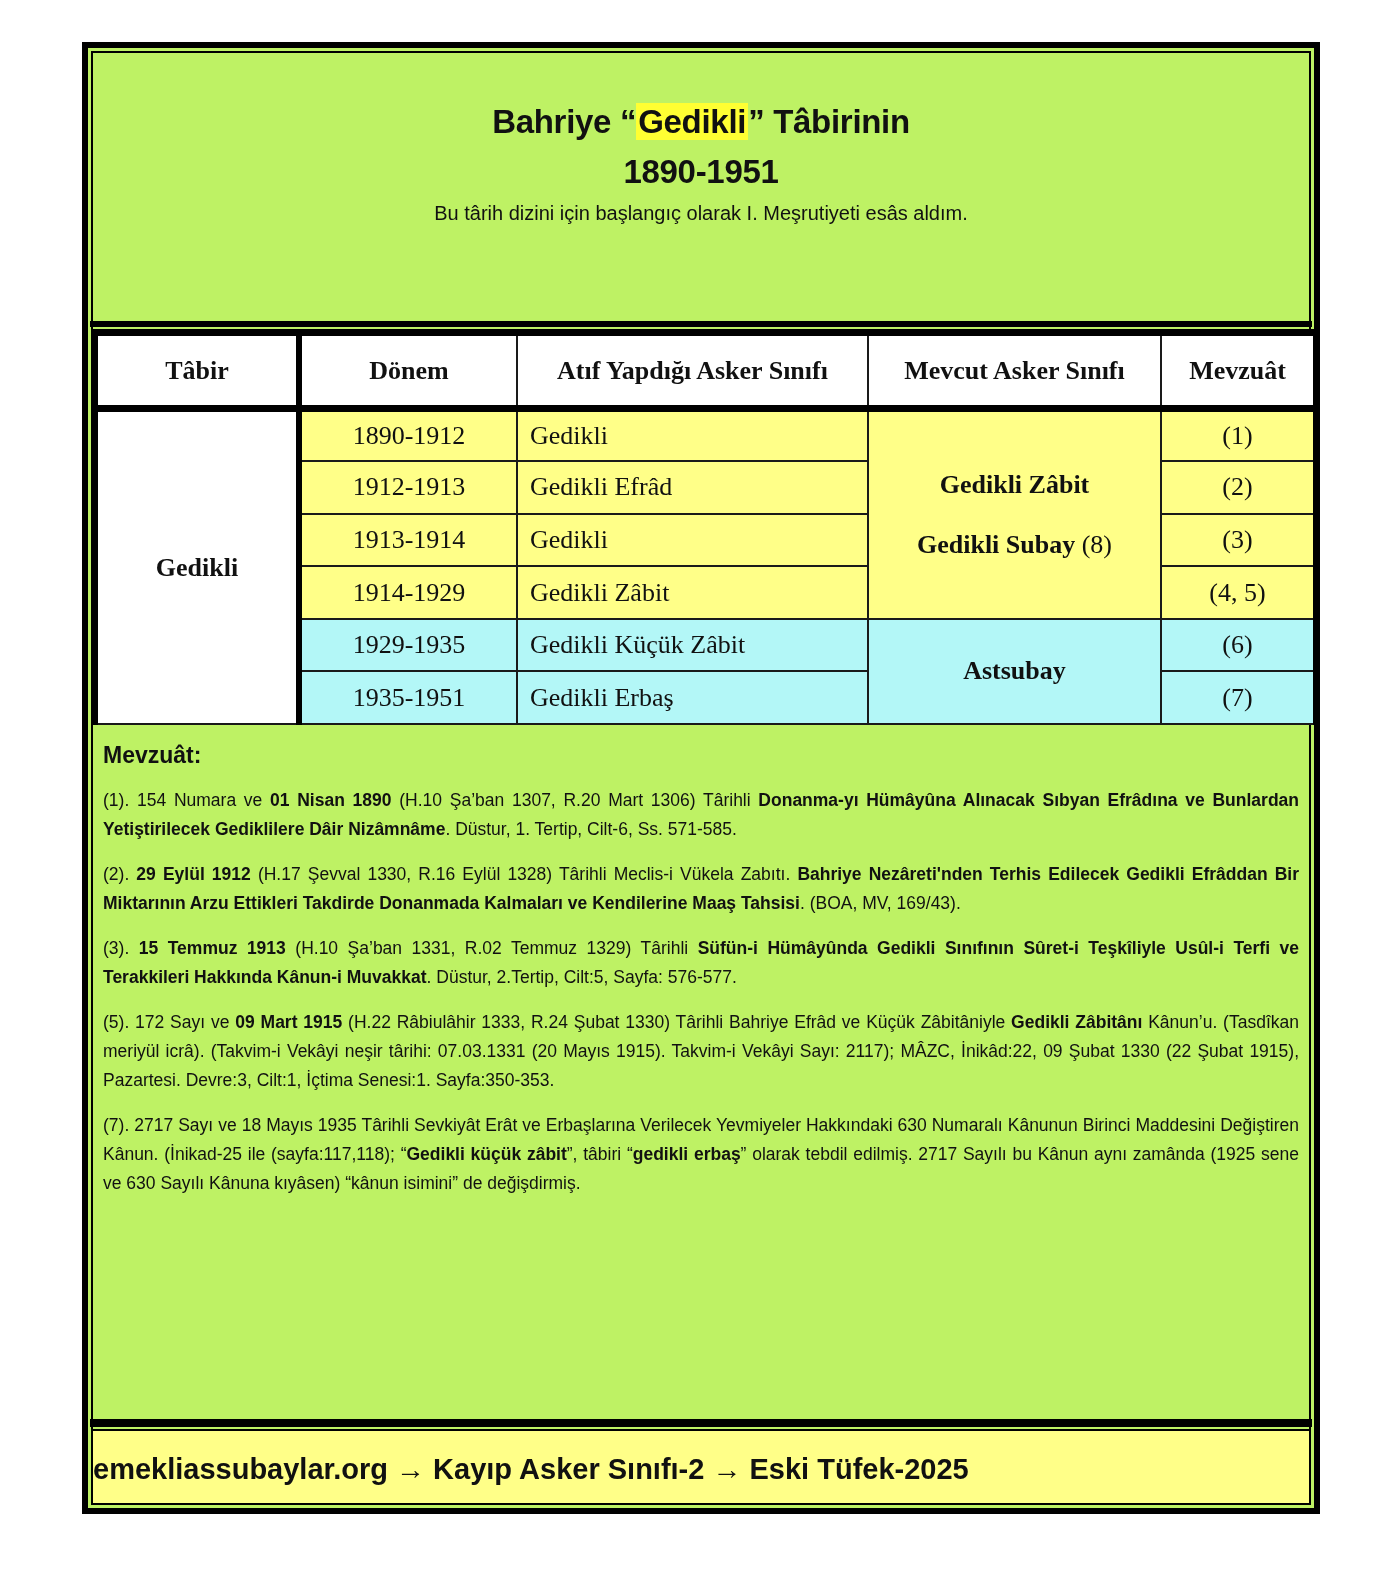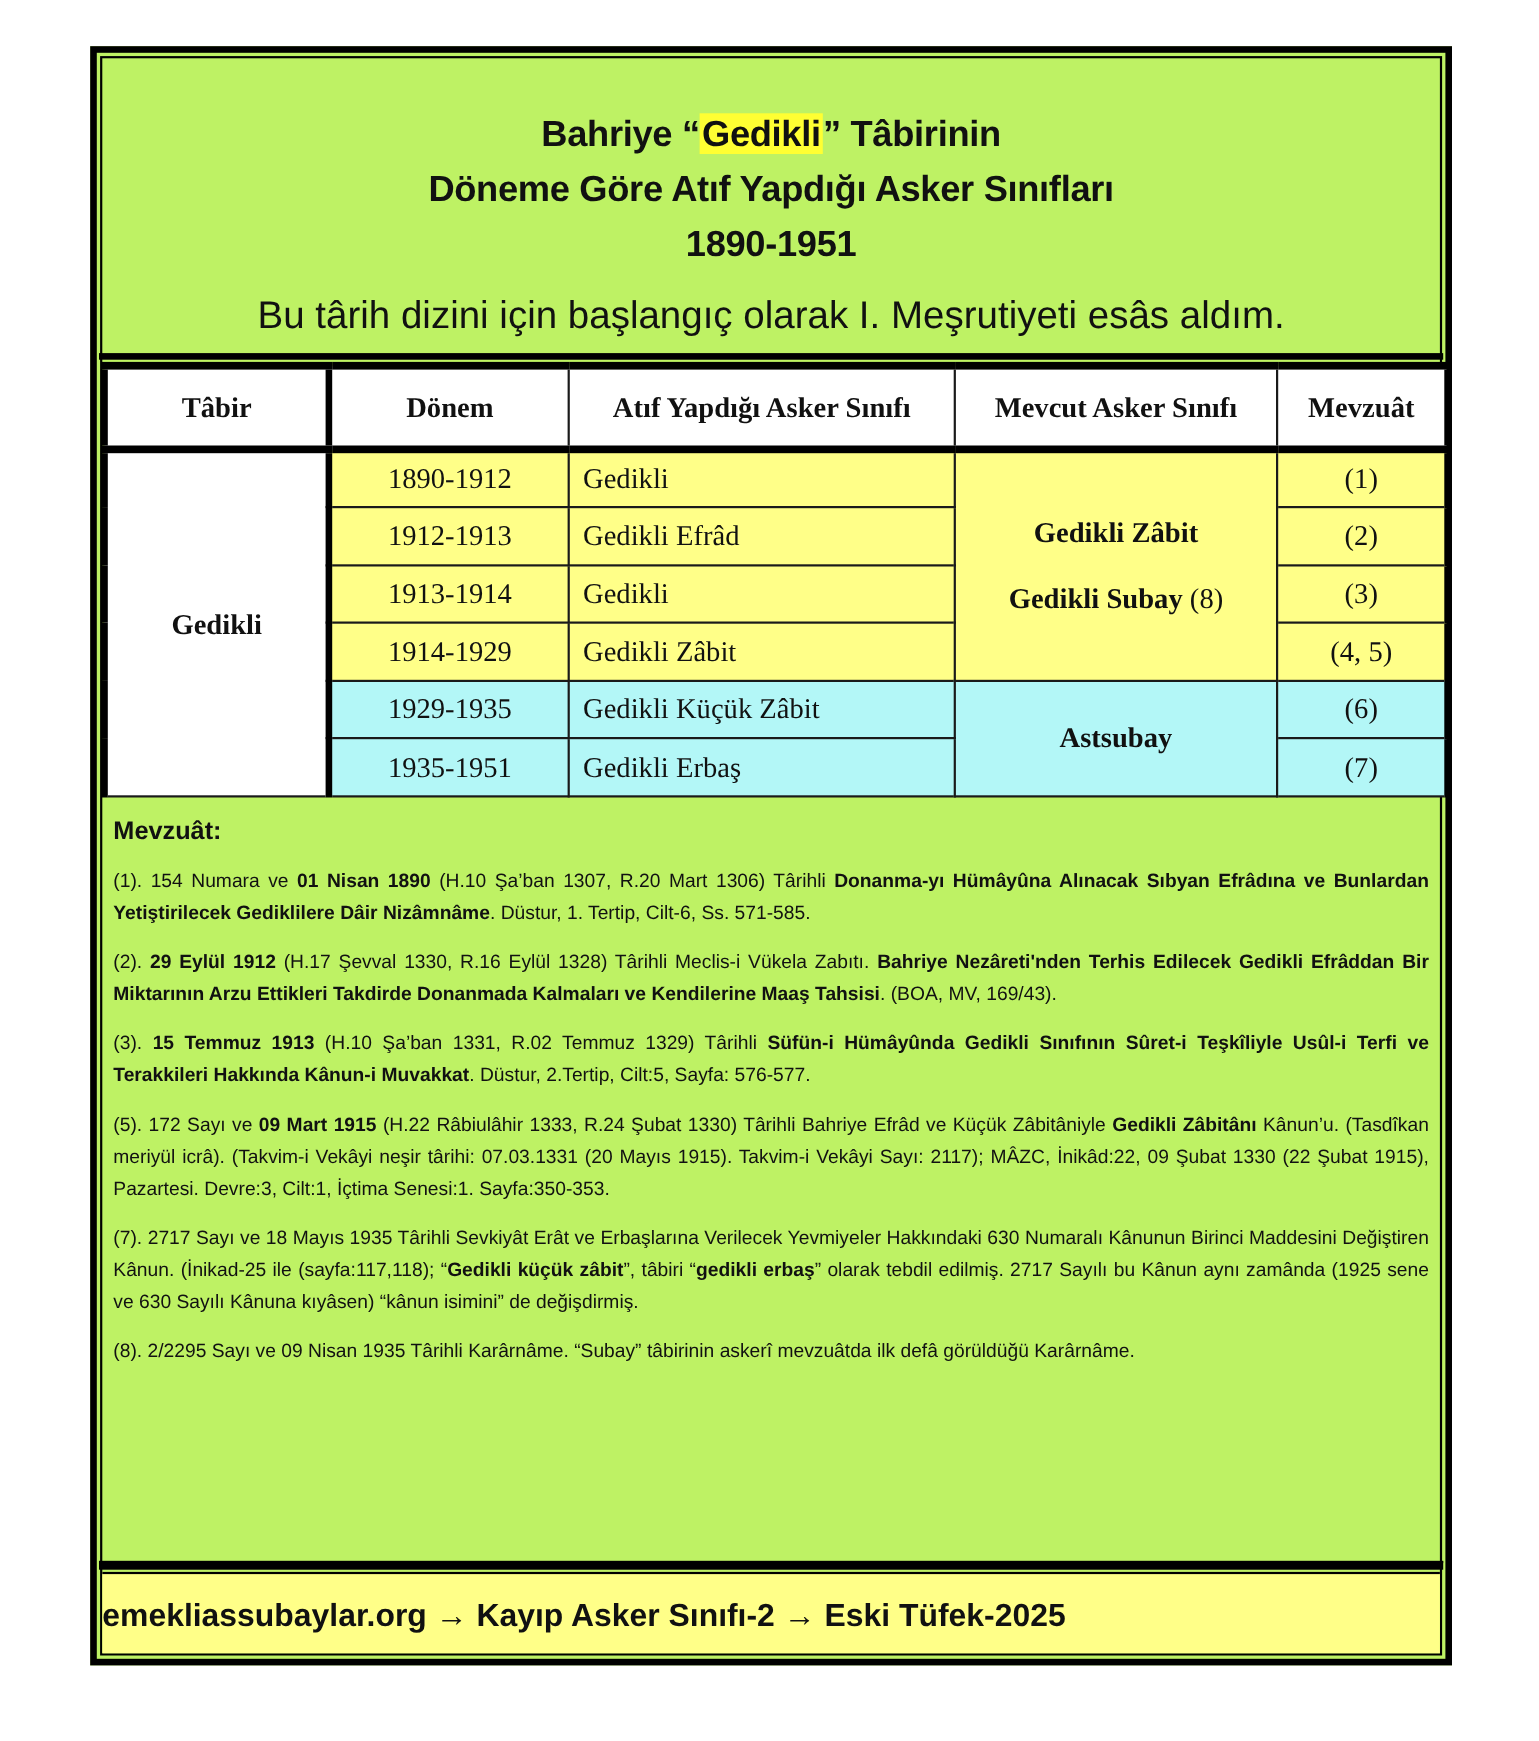--- a/index.html
+++ b/index.html
@@ -18,21 +18,21 @@
     
     .header {
       position: absolute; left: 0; top: 0; right: 0; height: 268px;
       text-align: center;
     }
     .title-line {
       font-weight: bold; font-size: 33px; line-height: 50px; letter-spacing: -0.3px;
     }
     .title-block { padding-top: 44px; }
     .hl { background: #ffff33; padding: 0 2px; }
-    .subtitle { font-size: 35px; margin-top: 20px; }
+    .subtitle { font-size: 20px; margin-top: 5px; }
     .header-bottom {
       position: absolute; left: -3px; right: -3px; top: 268px; height: 6px; background: #000;
     }
 
     
     .table-wrap {
       position: absolute; left: -1px; right: -1px; top: 276px; height: 396px;
     }
     table.main {
       width: 100%; height: 100%; border-collapse: collapse; table-layout: fixed;
@@ -81,21 +81,20 @@
 <body>
 
 <div class="frame-outer">
   <div class="frame-inner">
 
     <div class="header">
       <div class="title-block">
         <div class="title-line">
           <span>Bahriye “</span><span class="hl">Gedikli</span><span>” Tâbirinin</span>
         </div>
-        <div class="title-line">Döneme Göre Atıf Yapdığı Asker Sınıfları</div>
         <div class="title-line">1890-1951</div>
       </div>
       <div class="subtitle">Bu târih dizini için başlangıç olarak I. Meşrutiyeti esâs aldım.</div>
     </div>
     <div class="header-bottom"></div>
 
     <div class="table-wrap">
       <table class="main">
         <thead>
           <tr>
@@ -148,21 +147,20 @@
     </div>
 
     <div class="notes">
       <h3>Mevzuât:</h3>
       <div id="notes-list">
           <div class="note"><span>(1).  154 Numara ve </span><b>01 Nisan 1890</b><span> (H.10 Şa’ban 1307, R.20 Mart 1306) Târihli </span><b>Donanma-yı Hümâyûna Alınacak Sıbyan Efrâdına ve Bunlardan Yetiştirilecek Gediklilere Dâir Nizâmnâme</b><span>. Düstur, 1. Tertip, Cilt-6, Ss. 571-585.</span></div>
           <div class="note"><span>(2). </span><b>29 Eylül 1912</b><span> (H.17 Şevval 1330, R.16 Eylül 1328) Târihli Meclis-i Vükela Zabıtı. </span><b>Bahriye Nezâreti'nden Terhis Edilecek Gedikli Efrâddan Bir Miktarının Arzu Ettikleri Takdirde Donanmada Kalmaları ve Kendilerine Maaş Tahsisi</b><span>. (BOA, MV, 169/43).</span></div>
           <div class="note"><span>(3). </span><b>15 Temmuz 1913</b><span> (H.10 Şa’ban 1331, R.02 Temmuz 1329) Târihli </span><b>Süfün-i Hümâyûnda Gedikli Sınıfının Sûret-i Teşkîliyle Usûl-i Terfi ve Terakkileri Hakkında Kânun-i Muvakkat</b><span>. Düstur, 2.Tertip, Cilt:5, Sayfa: 576-577.</span></div>
           <div class="note"><span>(5). 172 Sayı ve </span><b>09 Mart 1915</b><span> (H.22 Râbiulâhir 1333, R.24 Şubat 1330) Târihli Bahriye Efrâd ve Küçük Zâbitâniyle </span><b>Gedikli Zâbitânı</b><span> Kânun’u. (Tasdîkan meriyül icrâ). (Takvim-i Vekâyi neşir târihi: 07.03.1331 (20 Mayıs 1915). Takvim-i Vekâyi Sayı: 2117); MÂZC, İnikâd:22, 09 Şubat 1330 (22 Şubat 1915), Pazartesi. Devre:3, Cilt:1, İçtima Senesi:1. Sayfa:350-353.</span></div>
           <div class="note"><span>(7). 2717 Sayı ve 18 Mayıs 1935 Târihli Sevkiyât Erât ve Erbaşlarına Verilecek Yevmiyeler Hakkındaki 630 Numaralı Kânunun Birinci Maddesini Değiştiren Kânun. (İnikad-25 ile (sayfa:117,118); “</span><b>Gedikli küçük zâbit</b><span>”, tâbiri “</span><b>gedikli erbaş</b><span>” olarak tebdil edilmiş. 2717 Sayılı bu Kânun aynı zamânda (1925 sene ve 630 Sayılı Kânuna kıyâsen) “kânun isimini” de değişdirmiş.</span></div>
-          <div class="note"><span>(8). 2/2295 Sayı ve 09 Nisan 1935 Târihli Karârnâme. “Subay” tâbirinin askerî mevzuâtda ilk defâ görüldüğü Karârnâme.</span></div>
         </div>
     </div>
 
     <div class="footer-top"></div>
     <div class="footer">
       <span>emekliassubaylar.org → Kayıp Asker Sınıfı-2 → Eski Tüfek-2025</span>
     </div>
 
   </div>
 </div>

